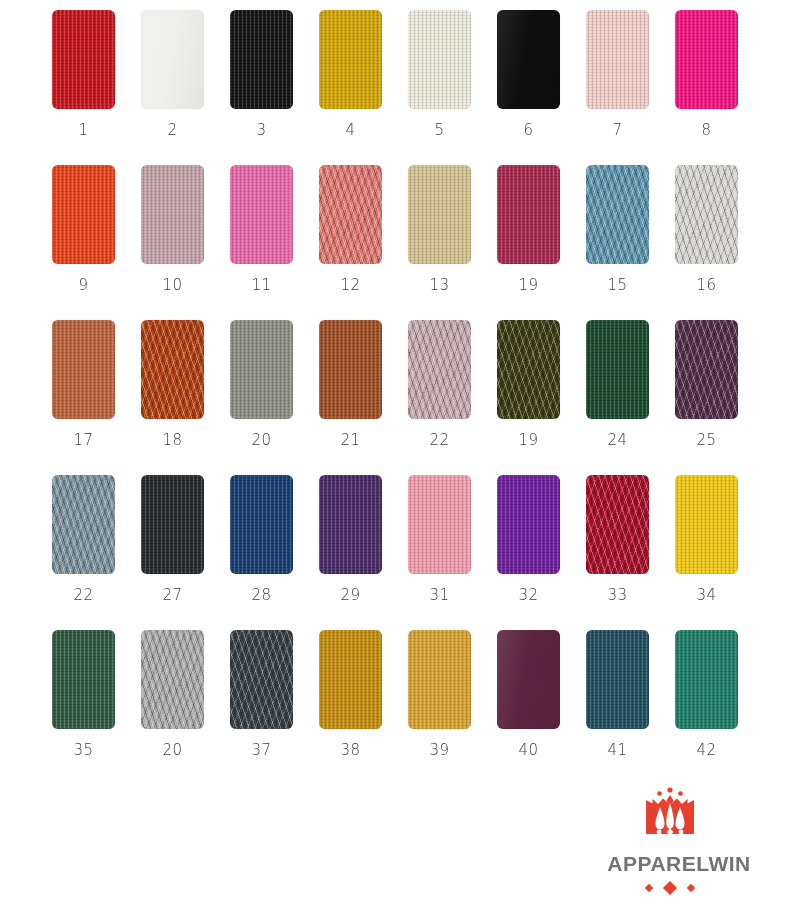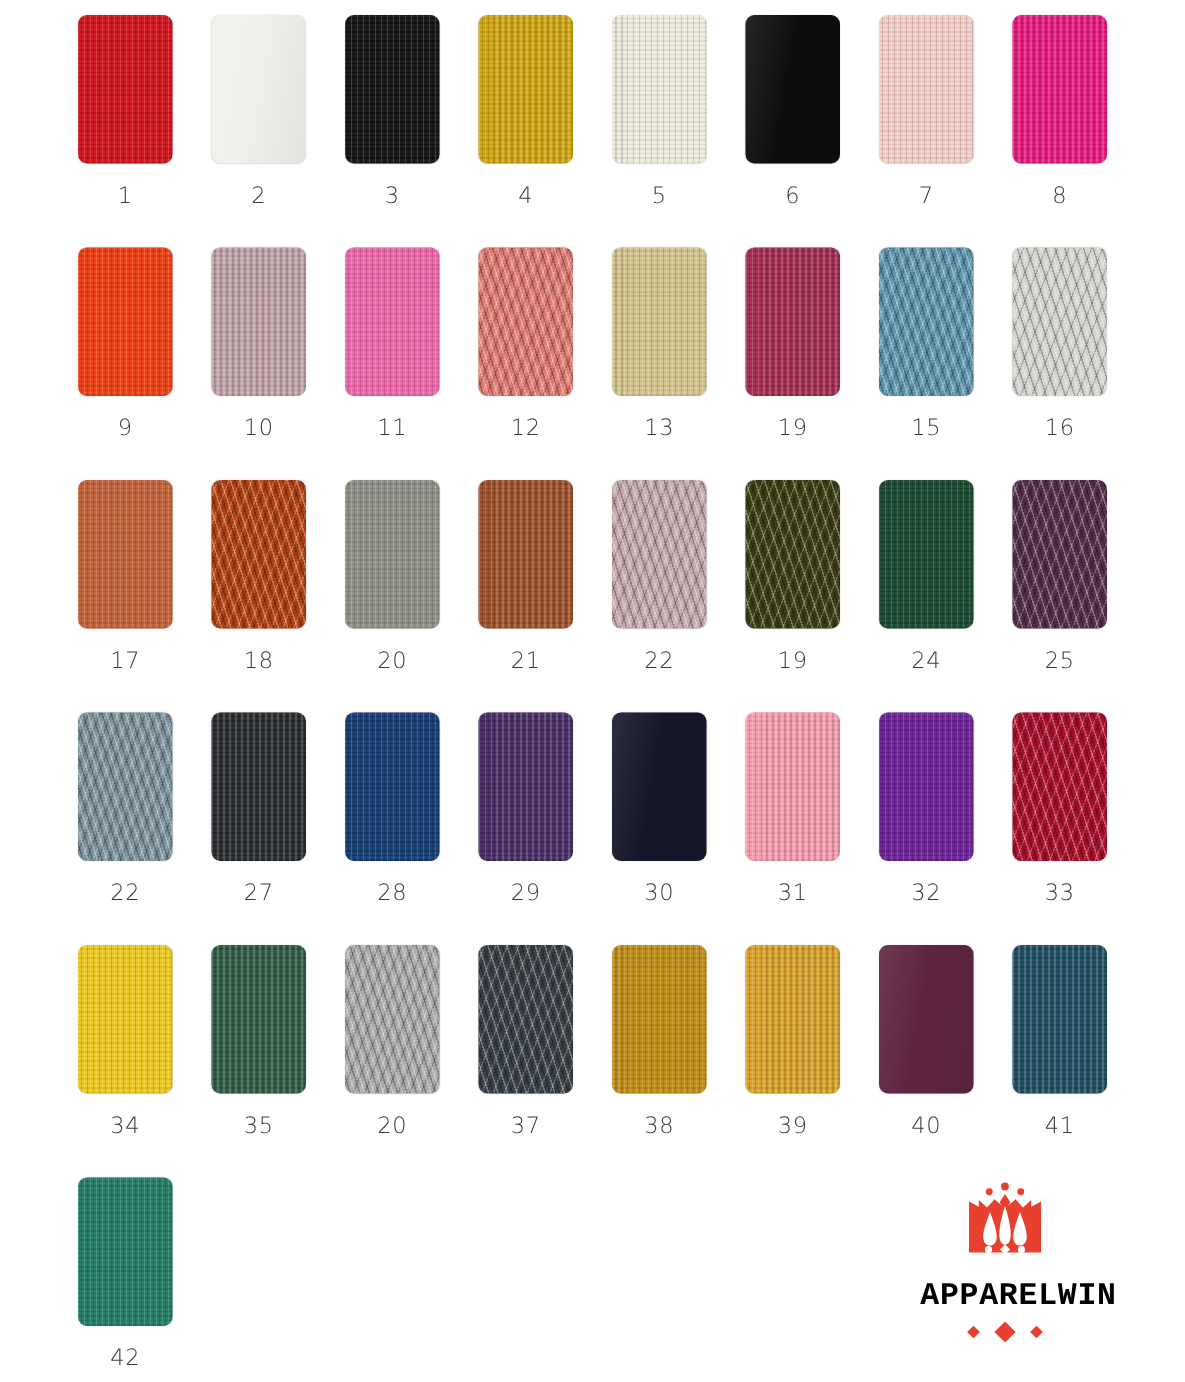--- a/index.html
+++ b/index.html
@@ -135,22 +135,22 @@
     display: flex;
     flex-direction: column;
     align-items: center;
   }
   #brand-crown { display: block; }
   #brand-name {
     margin-top: 7px;
     font-size: 21px;
     font-weight: 700;
     letter-spacing: 0.5px;
-    color: #000000;
-    font-family: Liberation Mono, monospace;
+    color: #737373;
+    font-family: Liberation Sans, sans-serif;
     margin-left: 18px;
   }
   #brand-diamonds {
     margin-top: 7px;
     display: flex;
     align-items: center;
     gap: 13px;
   }
   .brand-diamond {
     background: #e8402e;
@@ -267,24 +267,20 @@
       <div class="swatch-chip tex-rib" style="background: rgb(37, 40, 43);"></div>
       <div class="swatch-label">27</div>
     </div>
     <div class="swatch-cell">
       <div class="swatch-chip tex-rib" style="background: rgb(18, 59, 112);"></div>
       <div class="swatch-label">28</div>
     </div>
     <div class="swatch-cell">
       <div class="swatch-chip tex-rib" style="background: rgb(70, 42, 99);"></div>
       <div class="swatch-label">29</div>
-    </div>
-    <div class="swatch-cell">
-      <div class="swatch-chip tex-flat" style="background: rgb(21, 22, 41);"></div>
-      <div class="swatch-label">30</div>
     </div>
     <div class="swatch-cell">
       <div class="swatch-chip tex-rib" style="background: rgb(247, 155, 172);"></div>
       <div class="swatch-label">31</div>
     </div>
     <div class="swatch-cell">
       <div class="swatch-chip tex-rib" style="background: rgb(106, 31, 150);"></div>
       <div class="swatch-label">32</div>
     </div>
     <div class="swatch-cell">

